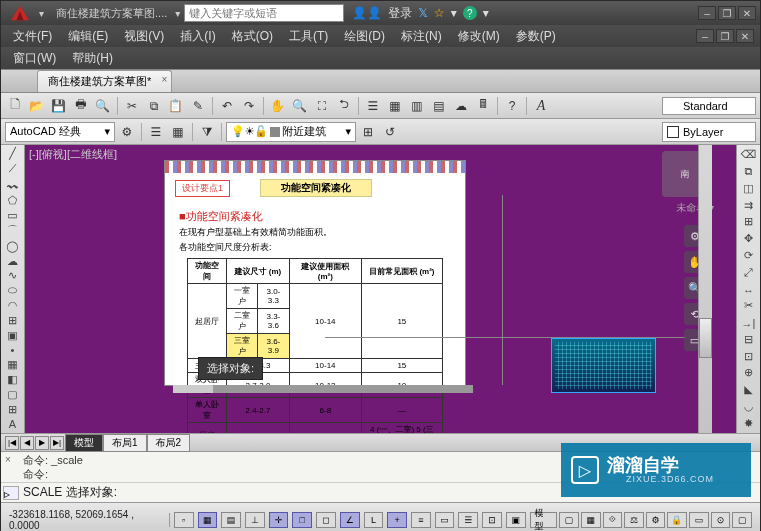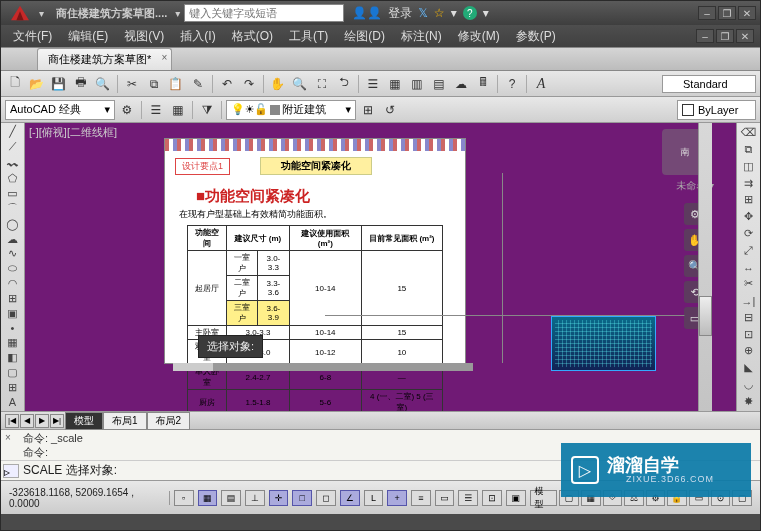--- a/index.html
+++ b/index.html
@@ -1,57 +1,57 @@
 <!DOCTYPE html>
 <html><head>
 <meta charset="utf-8">
 <style>
 * { margin: 0; padding: 0; box-sizing: border-box; font-family: "Microsoft YaHei", Arial, sans-serif; }
 body { width: 761px; height: 531px; background: #f0f0f0; overflow: hidden; position: relative; }
 .outer-frame { width: 100%; height: 100%; border: 1px solid #2a2a2a; background: #4a4a4a; }
 .titlebar { height: 24px; background: linear-gradient(#5a5a5a,#3e3e3e); display: flex; align-items: center; padding: 0 4px; color: #ddd; font-size: 11px; }
 .logo { width: 30px; height: 20px; margin-right: 4px; display:flex; align-items:center; justify-content:center; }
 .logo svg { width:22px; height:18px; }
-.title-text { flex: 0 0 auto; margin: 12px 8px; color:#ccc;font-weight:bold; }
+.title-text { flex: 0 0 auto; margin: 12px 8px; color:#ccc; }
 .title-dropdown { font-size:10px; color:#ccc; margin-right:4px;}
 .search-box { width: 160px; height: 18px; background: #fff; border: 1px solid #888; font-size: 11px; padding: 0 4px; color: #666; }
 .title-icons { display: flex; gap: 6px; margin-left: 8px; align-items: center; }
 .title-icons span { font-size: 12px; cursor: pointer; }
 .window-controls { margin-left: auto; display: flex; gap: 2px; }
 .window-controls div { width: 18px; height: 14px; background: #555; border:1px solid #333; color:#ccc; font-size:10px; display:flex; align-items:center; justify-content:center; cursor:pointer; }
 .menubar { height: 22px; background: linear-gradient(#4e4e4e,#404040); display: flex; align-items: center; padding: 0 6px; gap: 4px; color: #ddd; font-size: 12px; flex-wrap:wrap;}
 .menubar span { padding: 2px 6px; cursor: pointer; }
 .menubar-row2 { height: 22px; background: linear-gradient(#4e4e4e,#404040); display: flex; align-items: center; padding: 0 6px; gap: 4px; color: #ddd; font-size: 12px;}
 .menubar-row2 span { padding: 2px 6px; cursor: pointer; }
 .doc-tabs { height: 24px; background: linear-gradient(#d5d5d5,#bcbcbc); display: flex; align-items: flex-end; padding-left: 36px; border-top:1px solid #888; border-bottom:1px solid #888;}
 .doc-tab { background: linear-gradient(#f5f5f5,#e2e2e2); border: 1px solid #999; border-bottom: none; padding: 3px 20px 3px 10px; font-size: 11px; border-radius: 3px 3px 0 0; position: relative; }
 .doc-tab .close { position: absolute; right: 4px; top: 3px; font-size: 10px; color:#666; cursor:pointer;}
 .toolbar1 { height: 26px; background: linear-gradient(#e8e8e8,#d0d0d0); border-bottom: 1px solid #999; display: flex; align-items: center; padding: 0 4px; gap: 2px; }
 .toolbar1 .tbtn, .toolbar2 .tbtn { width: 20px; height: 20px; display: flex; align-items: center; justify-content: center; cursor: pointer; font-size: 12px; color:#333; border-radius:2px;}
 .toolbar1 .sep, .toolbar2 .sep { width: 1px; height: 18px; background: #aaa; margin: 0 2px; }
 .toolbar1 .style-box { margin-left:auto; width:94px; height:18px; border:1px solid #999; background:#fff; font-size:11px; padding:0 20px; display:flex; align-items:center;}
 .toolbar2 { height: 26px; background: linear-gradient(#e8e8e8,#d0d0d0); border-bottom: 1px solid #999; display: flex; align-items: center; padding: 0 4px; gap: 2px; }
 .toolbar2 .combo { height: 20px; border: 1px solid #999; background: #fff; font-size: 11px; padding: 0 4px; display: flex; align-items: center; }
 .toolbar2 .layer-combo { width: 130px; }
-.toolbar2 .color-combo { margin-left:auto; width:79px; display:flex; align-items:center; gap:4px;}
+.toolbar2 .color-combo { margin-left:auto; width:94px; display:flex; align-items:center; gap:4px;}
 .color-swatch { width:12px; height:12px; background:#fff; border:1px solid #333;}
 .workspace { display: flex; height: 288px; background: #1a2530; position: relative; }
 .left-tools { width: 24px; background: linear-gradient(#e8e8e8,#d0d0d0); border-right: 1px solid #999; display: flex; flex-direction: column; align-items: center; padding: 2px 0; gap: 1px; }
 .left-tools .tbtn { width: 20px; height: 18px; cursor: pointer; font-size: 11px; display:flex; align-items:center; justify-content:center; color:#444;}
 .right-tools { width: 24px; background: linear-gradient(#e8e8e8,#d0d0d0); border-left: 1px solid #999; display: flex; flex-direction: column; align-items: center; padding: 2px 0; gap: 1px; }
 .right-tools .tbtn { width: 20px; height: 18px; cursor: pointer; font-size: 11px; display:flex; align-items:center; justify-content:center; color:#444;}
 .canvas { flex: 1; background: #701a75; position: relative; overflow: hidden; }
 .viewport-label { position: absolute; top: 2px; left: 4px; color: #ccc; font-size: 11px; }
 .embedded { position: absolute; top: 16px; left: 140px; width: 300px; height: 224px; background: #fff; box-shadow: 0 0 0 1px #888; font-size: 9px; }
 .embedded .top-strip { height:12px; background: repeating-linear-gradient(90deg,#c66,#c66 4px,#fff 4px,#fff 8px,#88c 8px,#88c 12px);}
 .embedded .hdr-row { display:flex; gap:30px; padding:6px 10px; align-items:center;}
 .embedded .tag1 { border:1px solid #d44; color:#d44; padding:1px 6px; font-size:9px;}
 .embedded .tag2 { background:#fff0a0; border:1px solid #cc8; padding:1px 20px; font-size:10px; font-weight:bold;}
 .embedded .body { padding: 4px 14px; }
-.embedded .subtitle { color:#c22; font-size:15px; margin:2px 17px;font-weight:bold;}
+.embedded .subtitle { color:#c22; font-size:11px; margin:2px 0;}
 .embedded .line { font-size:9px; margin:2px 0;}
 .embedded table { border-collapse: collapse; width: 94%; margin: 4px auto; font-size: 8px; }
 .embedded td, .embedded th { border: 1px solid #333; padding: 1px 3px; text-align: center; }
 .embedded .hl { background:#fff08a;}
 .tooltip-box { position: absolute; top: 212px; left: 173px; background: #3a3a3a; color: #eee; font-size: 11px; padding: 3px 8px; border:1px solid #222;}
 .scroll-h { position:absolute; left:148px; bottom:40px; width:300px; height:8px; background:#999;}
 .scroll-h .thumb { width:40px; height:100%; background:#ccc; margin-left:0;}
 .cross-v { position:absolute; left:477px; top:50px; width:1px; height:190px; background:#888;}
 .cross-h { position:absolute; left:300px; top:192px; width:360px; height:1px; background:#888;}
 .plan-preview { position:absolute; right:80px; bottom:40px; width:105px; height:55px; background:linear-gradient(#0a6a8a,#125); border:1px solid #3af; }
@@ -125,20 +125,24 @@
     <span>绘图(D)</span>
     <span>标注(N)</span>
     <span>修改(M)</span>
     <span>参数(P)</span>
     <div style="margin-left:auto; display:flex; gap:2px;">
       <div style="width:18px;height:14px;background:#555;border:1px solid #333;color:#ccc;font-size:10px;display:flex;align-items:center;justify-content:center;">–</div>
       <div style="width:18px;height:14px;background:#555;border:1px solid #333;color:#ccc;font-size:10px;display:flex;align-items:center;justify-content:center;">❐</div>
       <div style="width:18px;height:14px;background:#555;border:1px solid #333;color:#ccc;font-size:10px;display:flex;align-items:center;justify-content:center;">✕</div>
     </div>
   </div>
+  <div class="menubar-row2">
+    <span>窗口(W)</span>
+    <span>帮助(H)</span>
+  </div>
 
   <div class="doc-tabs">
     <div class="doc-tab">
       <span>商住楼建筑方案草图*</span>
       <span class="close">×</span>
     </div>
   </div>
 
   <div class="toolbar1">
     <div class="tbtn">🗋</div>
@@ -229,20 +233,21 @@
 
       <div class="embedded">
         <div class="top-strip"></div>
         <div class="hdr-row">
           <span class="tag1">设计要点1</span>
           <span class="tag2">功能空间紧凑化</span>
         </div>
         <div class="body">
           <div class="subtitle">■<span>功能空间紧凑化</span></div>
           <div class="line">在现有户型基础上有效精简功能面积。</div>
+          <div class="line">各功能空间尺度分析表:</div>
           <table>
             <tbody>
                 <tr>
                   <th>功能空间</th>
                   <th colspan="2">建议尺寸 (m)</th>
                   <th>建议使用面积 (m²)</th>
                   <th>目前常见面积 (m²)</th>
                 </tr>
             <tr>
                   <td rowspan="3">起居厅</td>

